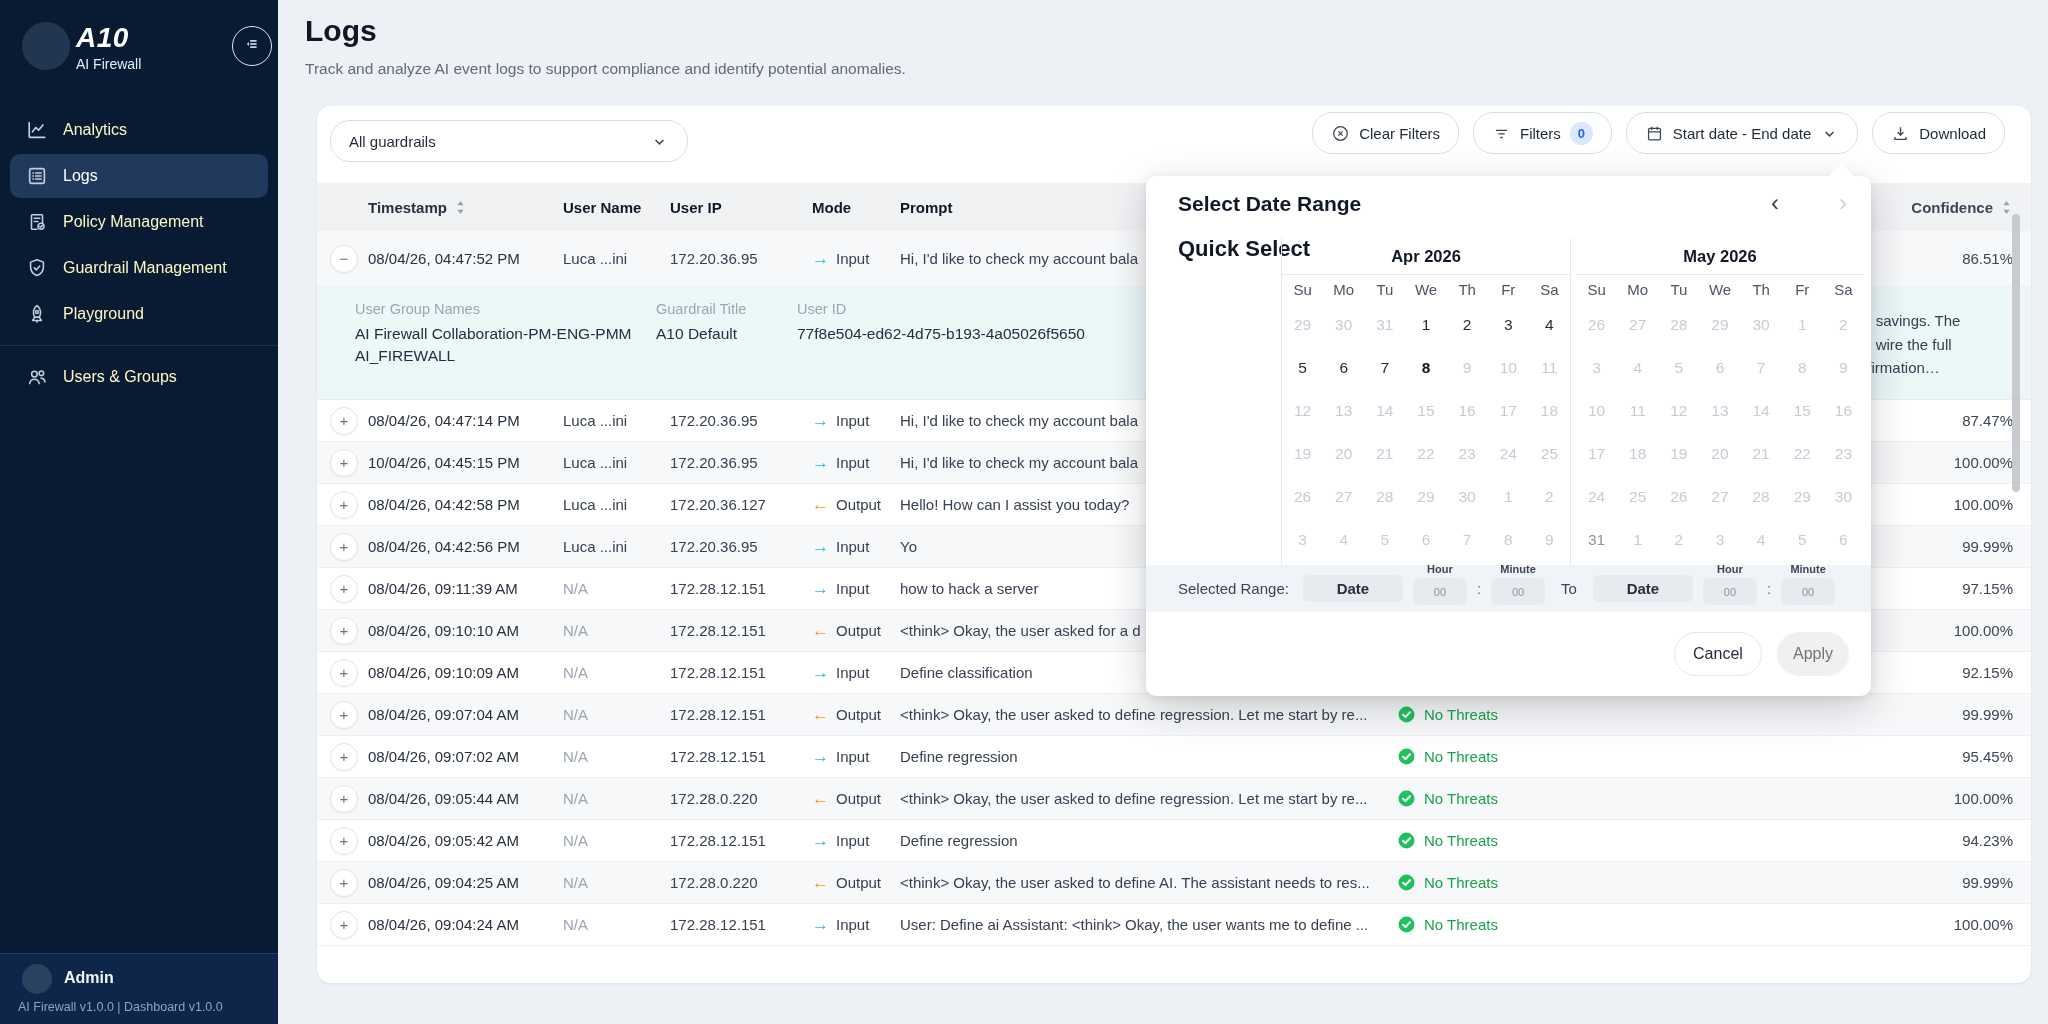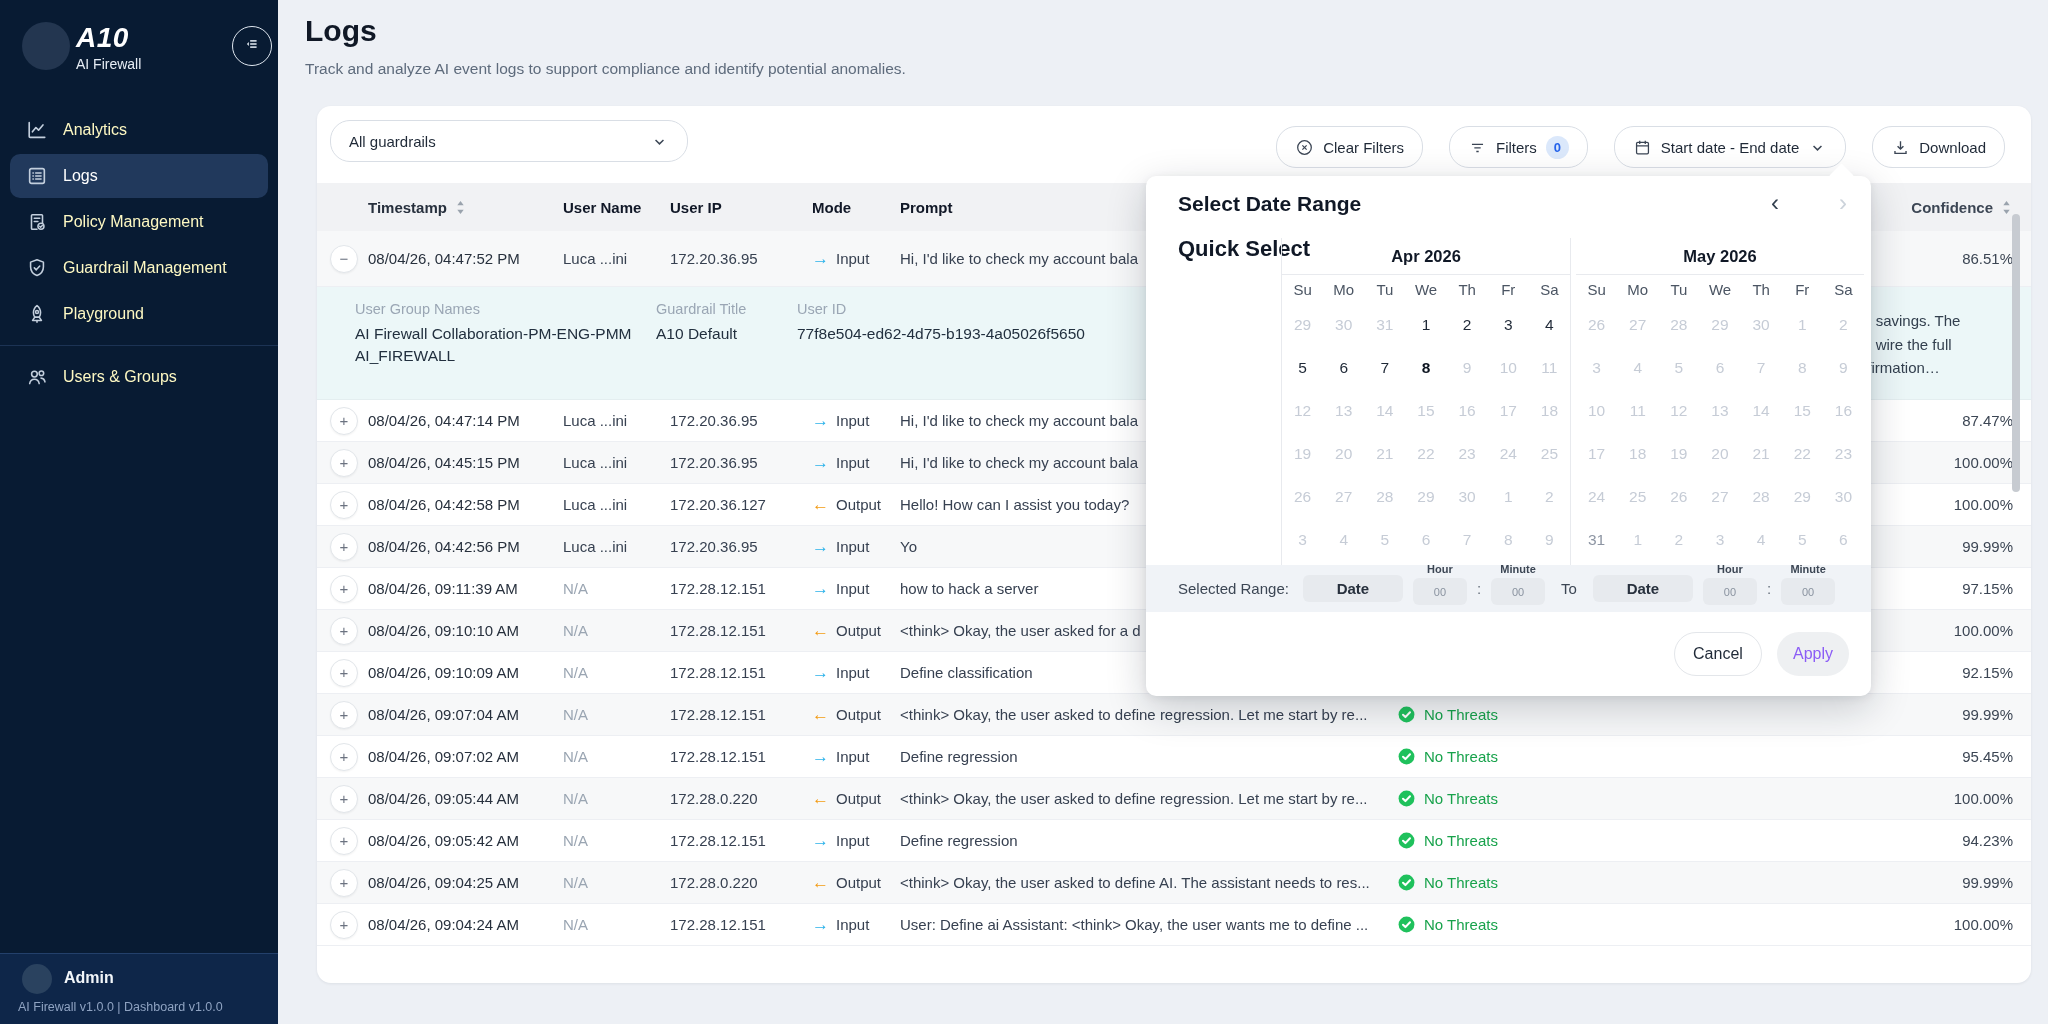--- a/index.html
+++ b/index.html
@@ -25,21 +25,21 @@
   .sf-version{position:absolute;left:18px;top:46px;font-size:12.5px;color:#8fa3c2;}
   
   .page-title{position:absolute;left:305px;top:14px;font-size:30px;font-weight:700;color:#101826;}
   .page-sub{position:absolute;left:305px;top:60px;font-size:15.5px;color:#5e6b7c;}
   
   .card{position:absolute;left:317px;top:106px;width:1714px;height:877px;background:#ffffff;border-radius:14px;
         box-shadow:0 1px 3px rgba(16,24,40,.07);overflow:hidden;}
   .pill-btn{display:flex;align-items:center;gap:9px;height:40px;border:1px solid #d9dee5;border-radius:20px;
     background:#fff;font-size:15px;color:#1f2937;padding:0 18px;cursor:pointer;white-space:nowrap;}
   .guardrail-select{position:absolute;left:13px;top:14px;width:320px;justify-content:space-between;}
-  .toolbar-right{position:absolute;right:26px;top:20px;display:flex;gap:26px;}
+  .toolbar-right{position:absolute;right:26px;top:6px;display:flex;gap:14px;}
   .tb-icon{width:19px;height:19px;display:flex;color:#3b4554;}
   .filters-badge{width:23px;height:23px;border-radius:50%;background:#dbe8fb;color:#2563eb;font-size:13px;font-weight:700;
     display:flex;align-items:center;justify-content:center;}
   
   .thead{position:absolute;left:0;top:77px;width:1714px;height:48px;background:#f1f2f4;display:flex;align-items:center;
     padding:0 18px 0 13px;box-sizing:border-box;font-size:15px;font-weight:700;color:#111827;}
   .rows{position:absolute;left:0;top:125px;width:1714px;}
   .tr{display:flex;align-items:center;height:42px;padding:0 18px 0 13px;box-sizing:border-box;
       border-bottom:1px solid #edeff3;font-size:15px;color:#374151;background:#fff;}
   .tr.first{height:56px;}
@@ -103,21 +103,21 @@
   .tbox{width:54px;height:27px;background:#e7eaee;border-radius:6px;display:flex;align-items:center;
     justify-content:center;font-size:11px;color:#8a93a0;cursor:text;}
   .colon{color:#6b7480;font-size:15px;}
   .to-label{font-size:15px;color:#3c4654;margin:0 6px;}
   .modal-footer{position:absolute;left:0;top:436px;width:725px;height:84px;display:flex;align-items:center;
     justify-content:flex-end;gap:15px;padding-right:22px;box-sizing:border-box;}
   .btn-cancel{min-width:88px;height:44px;border-radius:22px;background:#fff;border:1px solid #e3e6ea;
     font-size:16px;color:#1f2937;display:flex;align-items:center;justify-content:center;cursor:pointer;
     font-family:"Liberation Sans",sans-serif;}
   .btn-apply{min-width:70px;height:44px;border-radius:22px;background:#eef0f2;border:none;
-    font-size:16px;color:#8b5cf6;display:flex;align-items:center;justify-content:center;cursor:default;
+    font-size:16px;color:#737373;display:flex;align-items:center;justify-content:center;cursor:default;
     font-family:"Liberation Sans",sans-serif;padding:0 16px;}
 </style>
 </head>
 <body>
 
 <div class="stage">
 
   <div class="sidebar">
     <div class="logo-row">
       <div class="avatar"></div>
@@ -342,21 +342,21 @@
             <span>Input</span>
           </div>
           <div class="c-prompt">Hi, I'd like to check my account bala</div>
           <div class="c-status"></div>
           <div class="c-conf">87.47%</div>
         </div>
         <div class="tr stripe">
           <div class="c-exp">
             <div class="exp-btn">+</div>
           </div>
-          <div class="c-time">08/04/26, 04:45:15 PM</div>
+          <div class="c-time">10/04/26, 04:45:15 PM</div>
           <div class="c-user">Luca ...ini</div>
           <div class="c-ip">172.20.36.95</div>
           <div class="c-mode dir-in">
             <span class="arrow">→</span>
             <span>Input</span>
           </div>
           <div class="c-prompt">Hi, I'd like to check my account bala</div>
           <div class="c-status"></div>
           <div class="c-conf">100.00%</div>
         </div>

